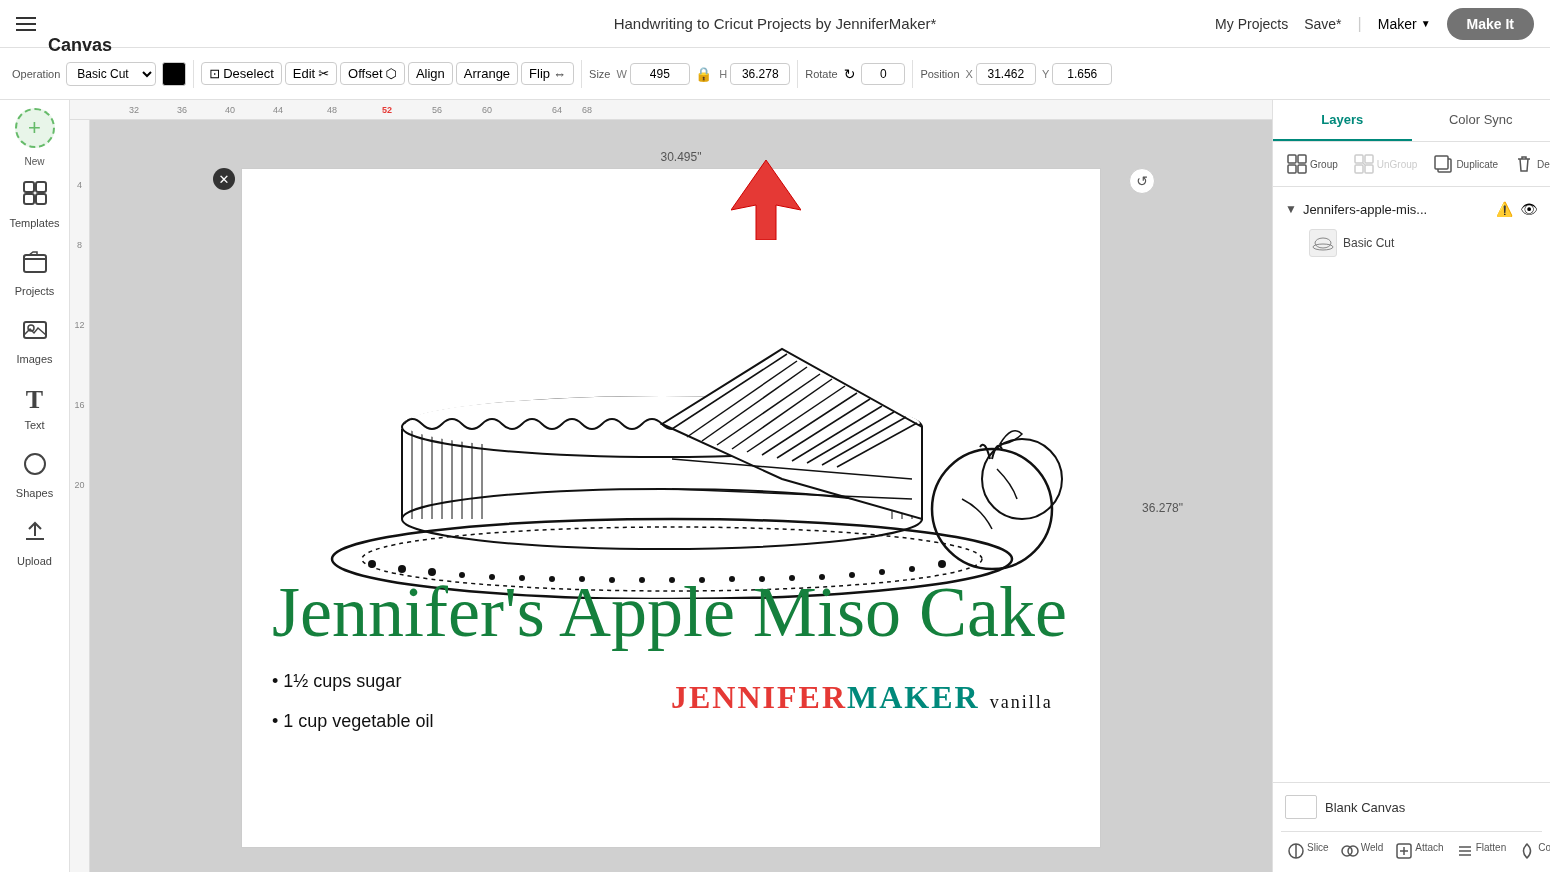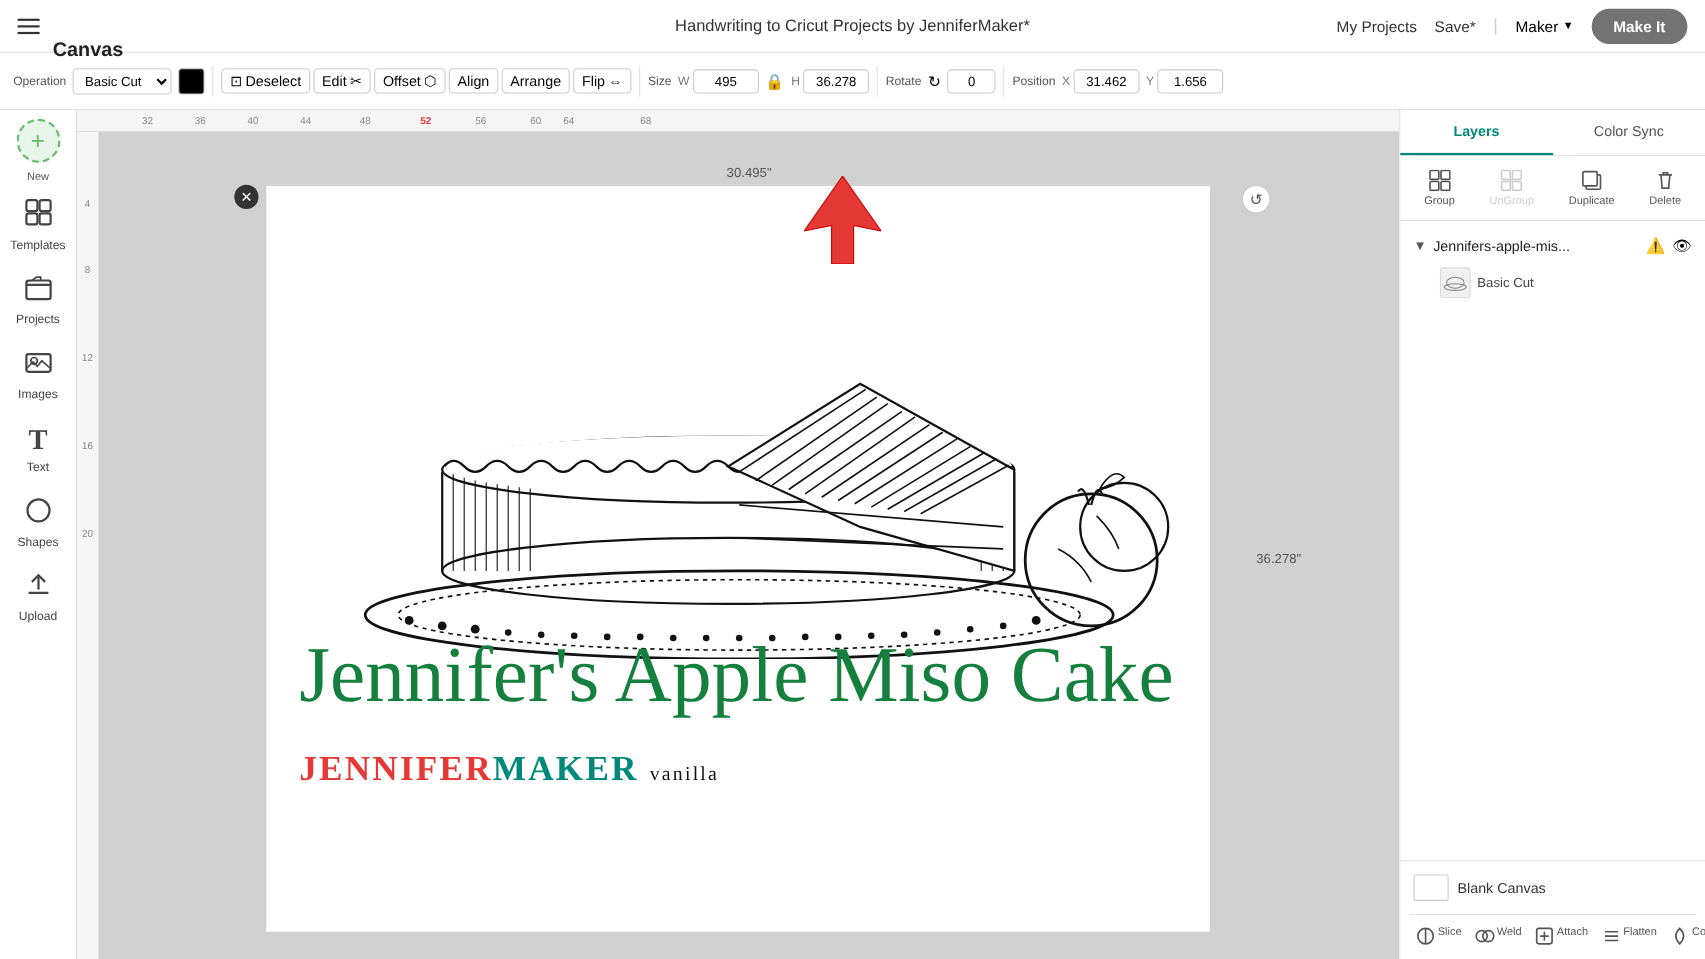--- a/index.html
+++ b/index.html
@@ -197,21 +197,21 @@
     }
     .right-panel-actions {
       display: flex;
       border-bottom: 1px solid #e0e0e0;
       padding: 8px;
       gap: 4px;
       justify-content: space-around;
     }
     .action-btn {
       display: flex;
-      flex-direction: column;
+      flex-direction: row;
       align-items: center;
       gap: 3px;
       cursor: pointer;
       padding: 4px 6px;
       border-radius: 4px;
     }
     .action-btn .label { font-size: 10px; color: #555; }
     .action-btn.disabled .icon, .action-btn.disabled .label { color: #ccc; }
 
     
@@ -471,21 +471,21 @@
       <div style="width:20px;"></div>
       <div style="display:flex;align-items:flex-end;flex:1;gap:0;">
         <div style="font-size:9px;color:#888;width:48px;text-align:center;">32</div>
         <div style="font-size:9px;color:#888;width:48px;text-align:center;">36</div>
         <div style="font-size:9px;color:#888;width:48px;text-align:center;">40</div>
         <div style="font-size:9px;color:#888;width:48px;text-align:center;">44</div>
         <div style="font-size:9px;color:#888;width:60px;text-align:center;">48</div>
         <div style="font-size:9px;color:#888;width:50px;text-align:center;color:#e53935;font-weight:bold;">52</div>
         <div style="font-size:9px;color:#888;width:50px;text-align:center;">56</div>
         <div style="font-size:9px;color:#888;width:50px;text-align:center;">60</div>
-        <div style="font-size:9px;color:#888;width:50px;text-align:left;">64</div>
+        <div style="font-size:9px;color:#888;width:50px;text-align:right;">64</div>
         <div style="font-size:9px;color:#888;width:50px;text-align:center;">68</div>
       </div>
     </div>
 
     <div class="canvas-body">
 
       <div class="ruler-left">
         <div style="height:60px;"></div>
         <div style="font-size:9px;color:#888;margin-bottom:50px;">4</div>
         <div style="font-size:9px;color:#888;margin-bottom:70px;">8</div>
@@ -588,20 +588,24 @@
                 <path d="M758 275 Q770 255 780 265 Q770 275 758 275Z" fill="none" stroke="#111" stroke-width="1.5"></path>
               </svg>
 
               
               <div style="padding: 0 30px; margin-top: -30px;">
                 <div style="font-family:Liberation Serif, serif; font-size:72px; color:#15803d; white-space:nowrap; line-height:1.1;">Jennifer's Apple Miso Cake</div>
               </div>
 
               
               <div style="display:flex; padding: 0 30px; margin-top:10px;">
+                <div style="flex:1;">
+                  <div style="font-size:18px;color:#111;line-height:2.2;">• 1½ cups sugar</div>
+                  <div style="font-size:18px;color:#111;line-height:2.2;">• 1 cup vegetable oil</div>
+                </div>
                 <div style="flex:1;">
 
                   <div style="font-size:32px; font-weight:900; letter-spacing:2px; line-height:2.2;font-family:Liberation Serif, serif;">
                     <span style="color:#e53935;">JENNIFER</span><span style="color:#00897b;">MAKER</span>
                     <span style="font-size:18px;color:#111;font-weight:400;">vanilla</span>
                   </div>
                 </div>
               </div>
             </div>
           </div>

